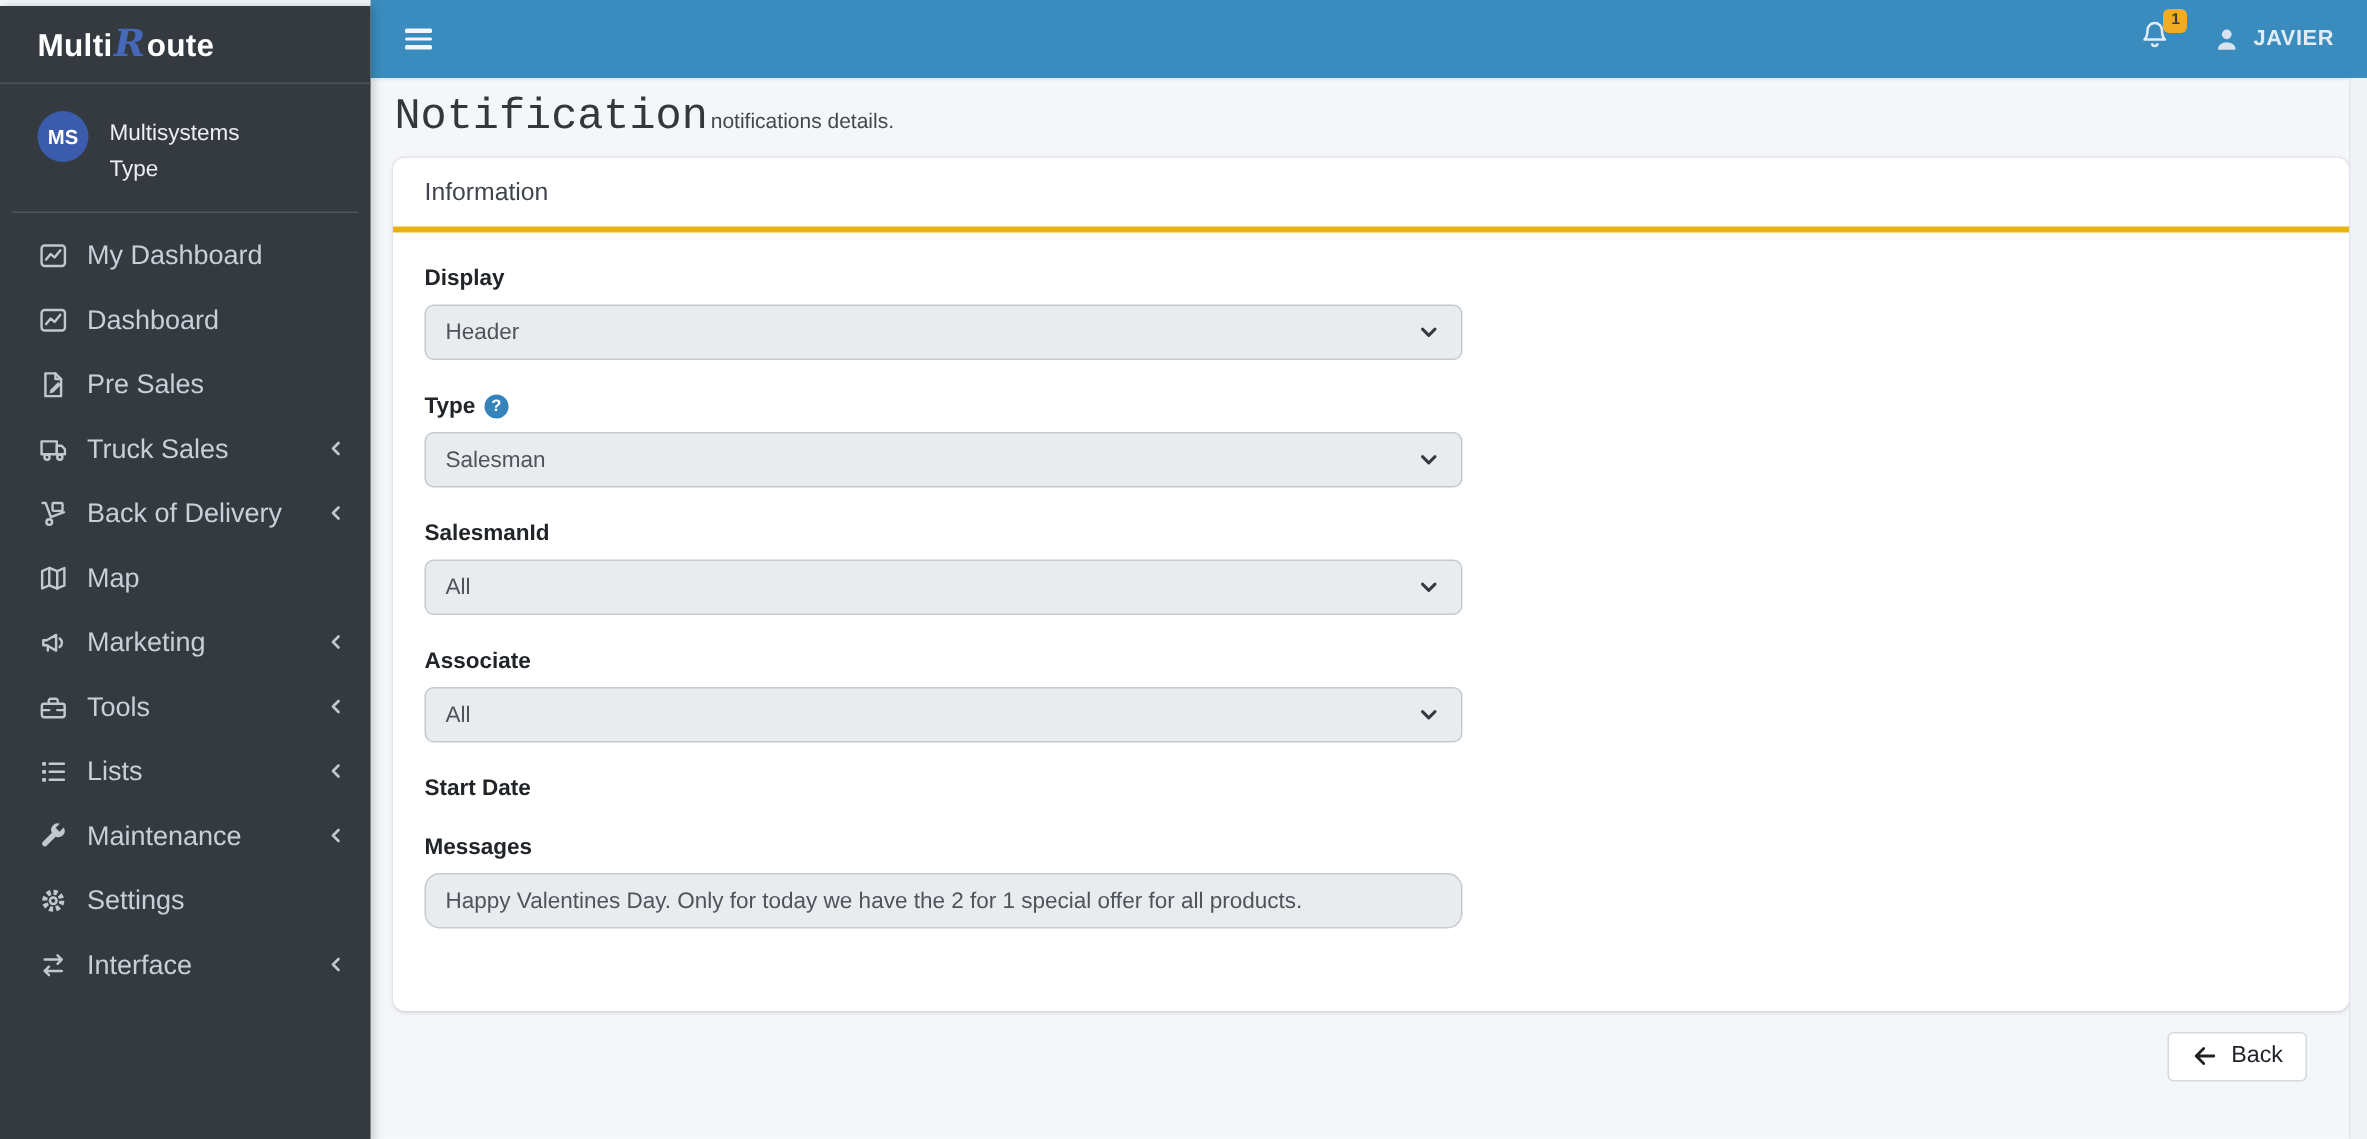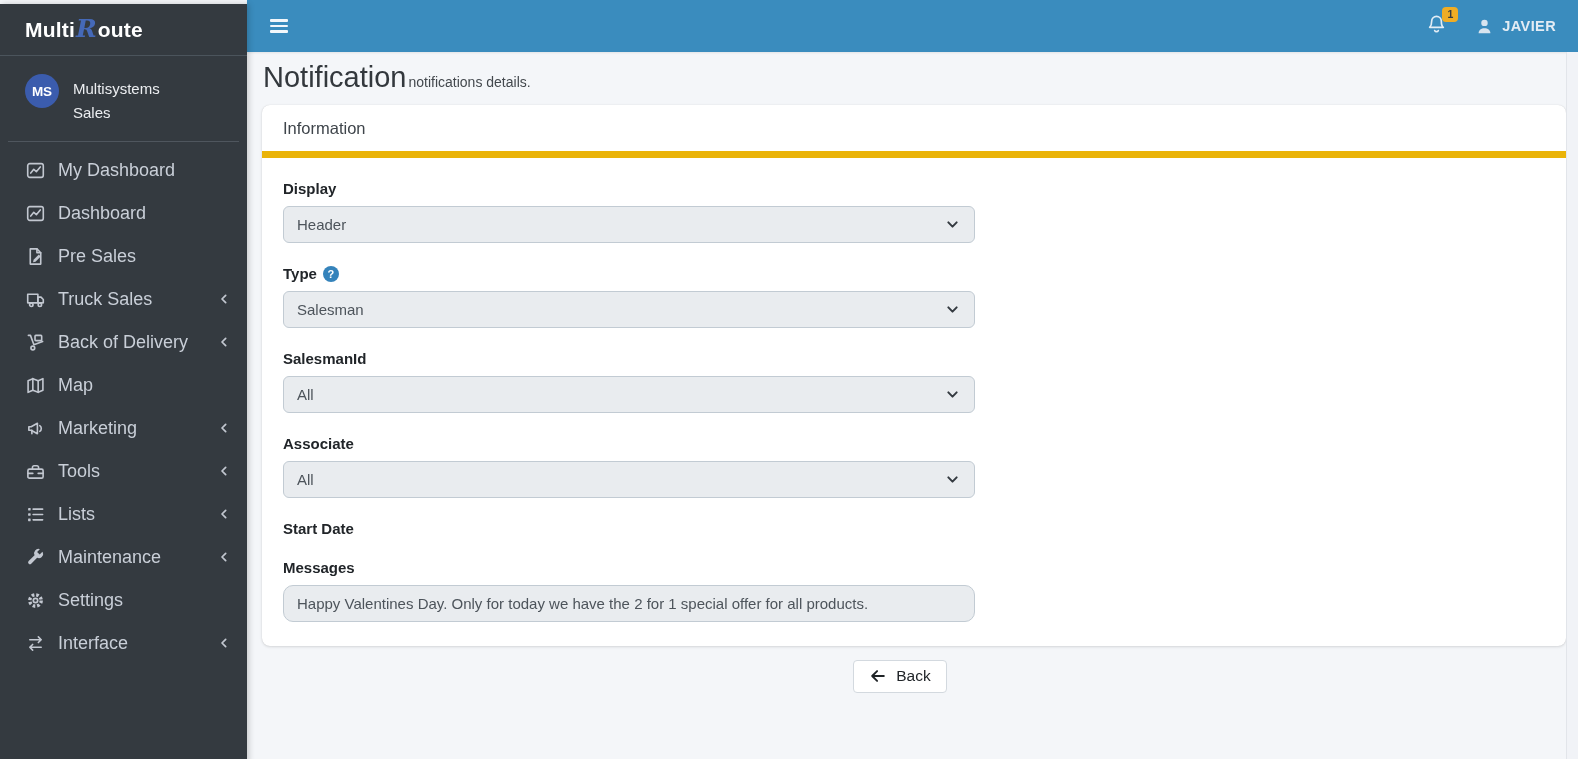--- a/index.html
+++ b/index.html
@@ -43,61 +43,61 @@
   .user-menu .uname { font-weight:bold; font-size:14.5px; letter-spacing:.4px; }
   .person-icon { color:#d7e4ef; display:flex; }
 
   
   .scroll-strip { position:fixed; right:0; top:52px; bottom:0; width:12px;
     background:#f1f3f7; border-left:1px solid #e2e5ea; z-index:25; }
 
   
   .content { margin-left:247px; padding:58px 12px 0 15px; }
   .page-head { display:flex; align-items:baseline; padding:3px 0 11px 1px; }
-  .page-title { font-size:29px; font-weight:400; color:#33383d; }
+  .page-title { font-size:29px; font-weight:400; color:#33383d;font-family:Liberation Mono, monospace; }
   .page-subtitle { font-size:14px; color:#43484d; margin-left:2px; }
 
   .card { background:#fff; border-radius:8px;
     box-shadow:0 0 1px rgba(0,0,0,.15), 0 1px 3px rgba(0,0,0,.12); }
   .card-header { padding:14px 21px 13px; font-size:16.5px; color:#3f454b;
-    border-bottom:7px solid #eab308; }
-  .card-body { padding:22px 21px 24px; }
+    border-bottom:4px solid #eab308; }
+  .card-body { padding:22px 21px 55px; }
 
   .form-group { margin-bottom:22px; }
   .form-group:last-child { margin-bottom:0; }
   .field-label { display:flex; align-items:center; gap:6px; font-size:15px;
     font-weight:bold; color:#212529; margin-bottom:9px; }
   .help-icon { width:16px; height:16px; border-radius:50%; background:#3583bb; color:#fff;
     font-size:11px; font-weight:bold; display:inline-flex; align-items:center;
     justify-content:center; cursor:pointer; }
   .control { width:692px; height:37px; background:#e9ecef; border:1px solid #c2cbd3;
     display:flex; align-items:center; padding:0 13px; color:#4d545b; font-size:15px; }
   .control.select { border-radius:6px; cursor:pointer; }
   .control.input  { border-radius:10px; }
   .control-value { flex:1 1 auto; white-space:nowrap; overflow:hidden; }
   .select-chevron { color:#343a40; display:flex; margin-right:1px; }
 
-  .footer-row { display:flex; justify-content:center; padding:14px 28px 0 0; }
+  .footer-row { display:flex; justify-content:flex-end; padding:14px 28px 0 0; }
   .back-btn { background:#fff; border:1px solid #d3d9df; border-radius:4px;
     padding:6px 15px 7px; font-size:15.5px; color:#212529; display:flex;
     align-items:center; gap:9px; cursor:pointer; font-family:inherit; }
   .back-btn .arrow { display:flex; color:#1f2326; }
 </style>
 </head>
 <body>
 
 <aside class="sidebar">
   <div class="brand">
     <span class="brand-part">Multi</span>
       <span class="brand-r">R</span>
       <span class="brand-part">oute</span>
   </div>
   <div class="user-panel">
     <div class="avatar">MS</div>
-    <div class="user-name">Multisystems Sales</div>
+    <div class="user-name">Multisystems Type</div>
   </div>
   <nav class="nav-menu">
       <div class="nav-item">
       <span class="nav-icon">
           <svg width="19" height="19" viewBox="0 0 20 20" fill="none" stroke="currentColor" stroke-width="1.7" stroke-linecap="round" stroke-linejoin="round">
             <rect x="1.8" y="2.8" width="16.4" height="14.4" rx="2.2"></rect>
             <path d="M5 12.7l3.2-3.9 2.7 2.4 4.1-5"></path>
           </svg>
         </span>
       <span class="nav-label">My Dashboard</span>

